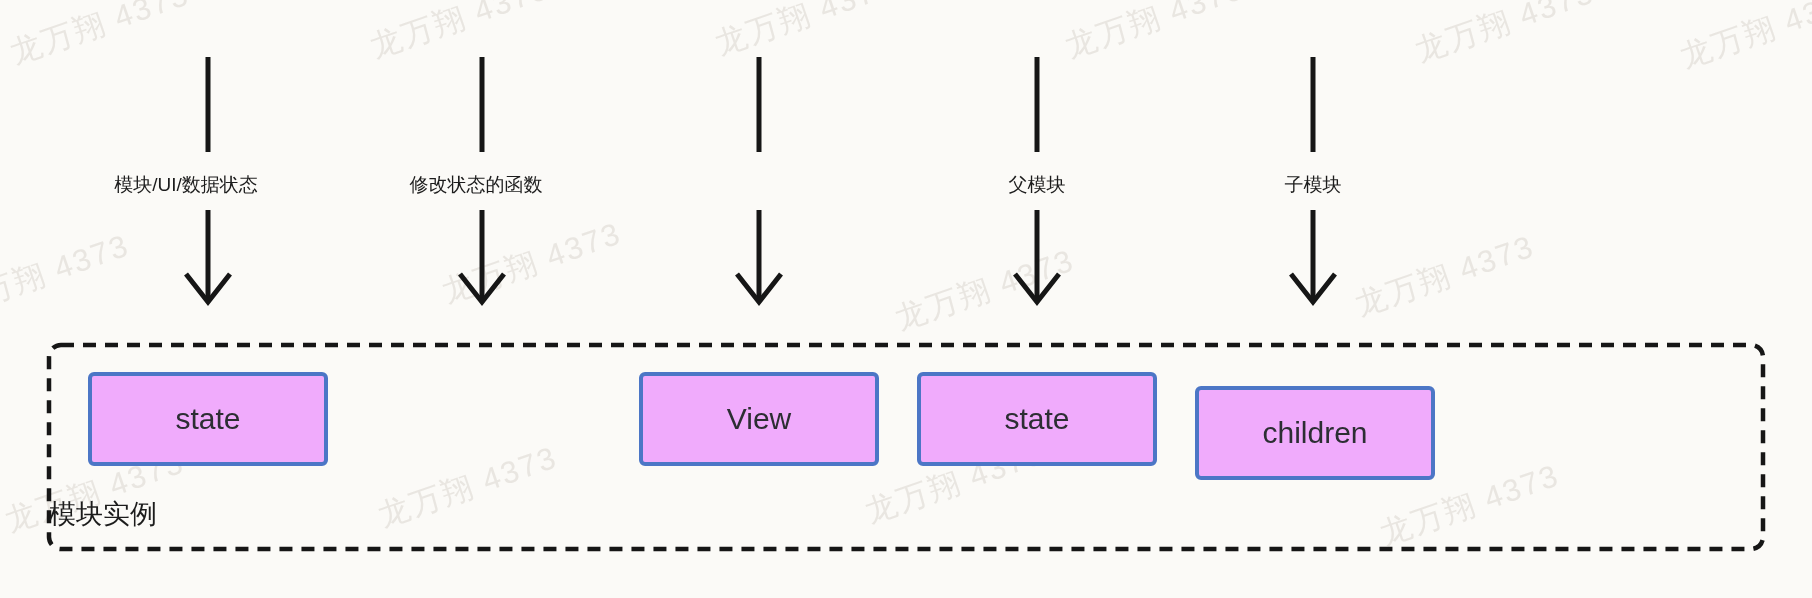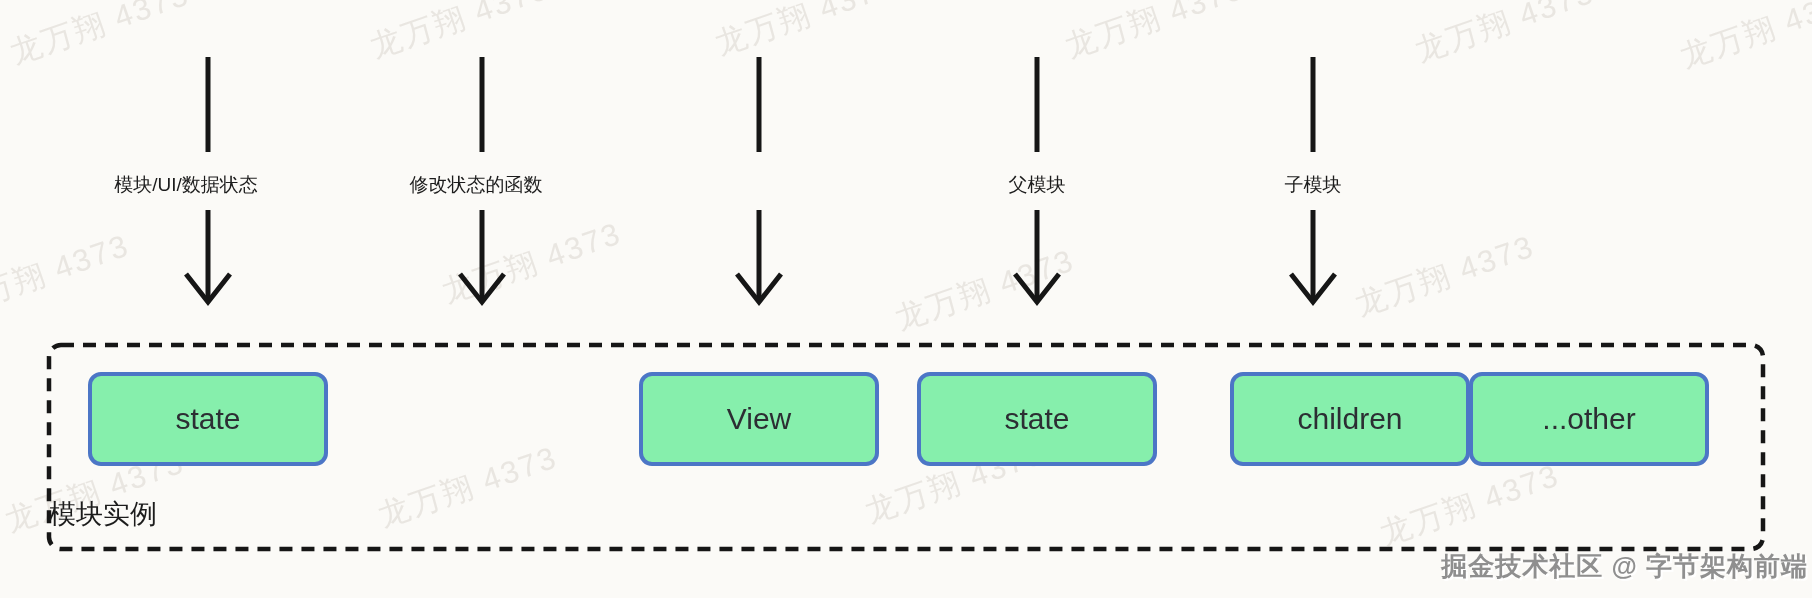--- a/index.html
+++ b/index.html
@@ -64,34 +64,34 @@
     color: #1c1c1c;
   }
 
   
   .module-box {
     position: absolute;
     top: 372px;
     width: 240px;
     height: 94px;
     box-sizing: border-box;
-    background: #86efac;
+    background: #f0abfc;
     border: 4px solid #4c76c6;
-    border-radius: 13px;
+    border-radius: 6px;
     display: flex;
     align-items: center;
     justify-content: center;
     font-size: 30px;
     color: #2c2e33;
   }
   .box-1 { left: 88px; }
   .box-2 { left: 362px; }
   .box-3 { left: 639px; }
   .box-4 { left: 917px; }
-  .box-5 { left: 1230px; }
+  .box-5 { left: 1195px; margin-top: 14px; }
   .box-6 { left: 1469px; }
 
   
   .credit {
     position: absolute;
     right: 4px;
     top: 549px;
     font-size: 26px;
     font-weight: 700;
     letter-spacing: 1px;
@@ -165,21 +165,17 @@
     </div>
   <div class="module-box box-3">
       <span>View</span>
     </div>
   <div class="module-box box-4">
       <span>state</span>
     </div>
   <div class="module-box box-5">
       <span>children</span>
     </div>
-  <div class="module-box box-6">
-      <span>...other</span>
-    </div>
 
   <div class="container-label">模块实例</div>
 
-  <div class="credit">掘金技术社区 @ 字节架构前端</div>
 
 </div>
 
 </body></html>

